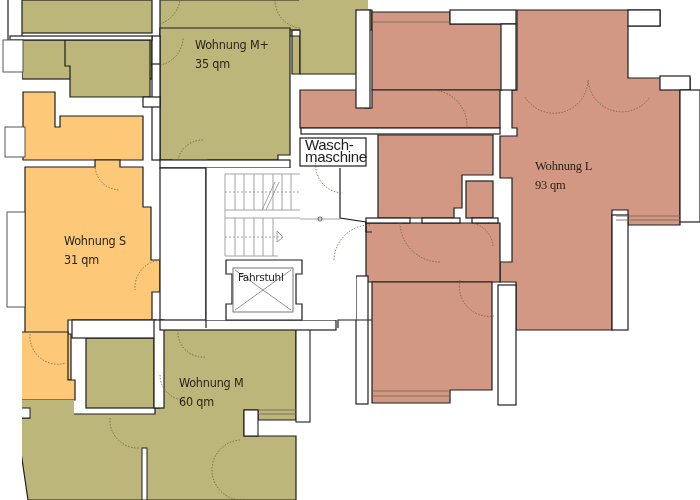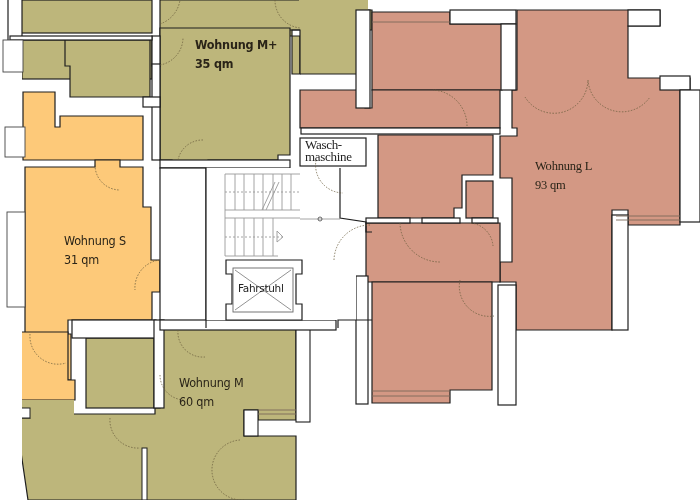--- a/index.html
+++ b/index.html
@@ -1,20 +1,20 @@
 <!DOCTYPE html>
 <html><head>
 <meta charset="utf-8">
 <style>
   html, body { margin:0; padding:0; background:#ffffff; }
   body { width:700px; height:500px; overflow:hidden; position:relative; font-family:"DejaVu Sans", sans-serif; }
   svg { position:absolute; left:0; top:0; }
   .label { position:absolute; font-family:"DejaVu Sans Condensed","DejaVu Sans", sans-serif; font-size:12.5px; color:#2a2418; line-height:19px; letter-spacing:-0.2px; }
   .label .area { display:block; }
-  .tag { position:absolute; background:#fff; border:1.3px solid #222; font-size:13px; line-height:12px; padding:1px 3px 1px 5px; color:#222; font-family:Liberation Serif, serif; letter-spacing:-0.3px; }
+  .tag { position:absolute; background:#fff; border:1.3px solid #222; font-size:15px; line-height:12px; padding:1px 3px 1px 5px; color:#222; font-family:Liberation Sans, sans-serif; letter-spacing:-0.3px; }
   .lift { position:absolute; font-size:10.5px; color:#222; font-family:"DejaVu Sans", sans-serif; letter-spacing:-0.3px; }
 </style>
 </head>
 <body>
 
 <svg width="700" height="500" viewBox="0 0 700 500" xmlns="http://www.w3.org/2000/svg">
 
   <g fill="#bdb67b" stroke="#1e1e1e" stroke-width="1.2">
     <rect x="20" y="0" width="132" height="33"></rect>
     <rect x="22" y="39" width="130" height="40"></rect>
@@ -170,21 +170,21 @@
     <line x1="258" y1="414" x2="296" y2="414"></line>
   </g>
 
   <g fill="#fff" stroke="#444" stroke-width="0.9">
     <rect x="3" y="40" width="20" height="32"></rect>
     <rect x="5" y="127" width="20" height="30"></rect>
     <rect x="7" y="212" width="18" height="95"></rect>
   </g>
 </svg>
 
-<div class="label" style="left:195px;top:35px;font-weight:bold;">
+<div class="label" style="left:195px;top:35px;">
   <span>Wohnung M+</span>
   <span class="area">35 qm</span>
 </div>
 <div class="label" style="left:45px;top:231px;margin-left:19px;">
   <span>Wohnung S</span>
   <span class="area">31 qm</span>
 </div>
 <div class="label" style="left:535px;top:157px;font-family:Liberation Serif, serif;">
   <span>Wohnung L</span>
   <span class="area">93 qm</span>
@@ -192,13 +192,13 @@
 <div class="label" style="left:179px;top:373px;">
   <span>Wohnung M</span>
   <span class="area">60 qm</span>
 </div>
 
 <div class="tag" style="left:300px;top:138px;width:57px;height:26px;border:none;background:transparent;">
   <span style="display:block">Wasch-</span>
   <span style="display:block">maschine</span>
 </div>
 
-<div class="lift" style="left:238px;top:271px;margin-top:11px;">Fahrstuhl</div>
+<div class="lift" style="left:238px;top:271px;">Fahrstuhl</div>
 
 </body></html>

